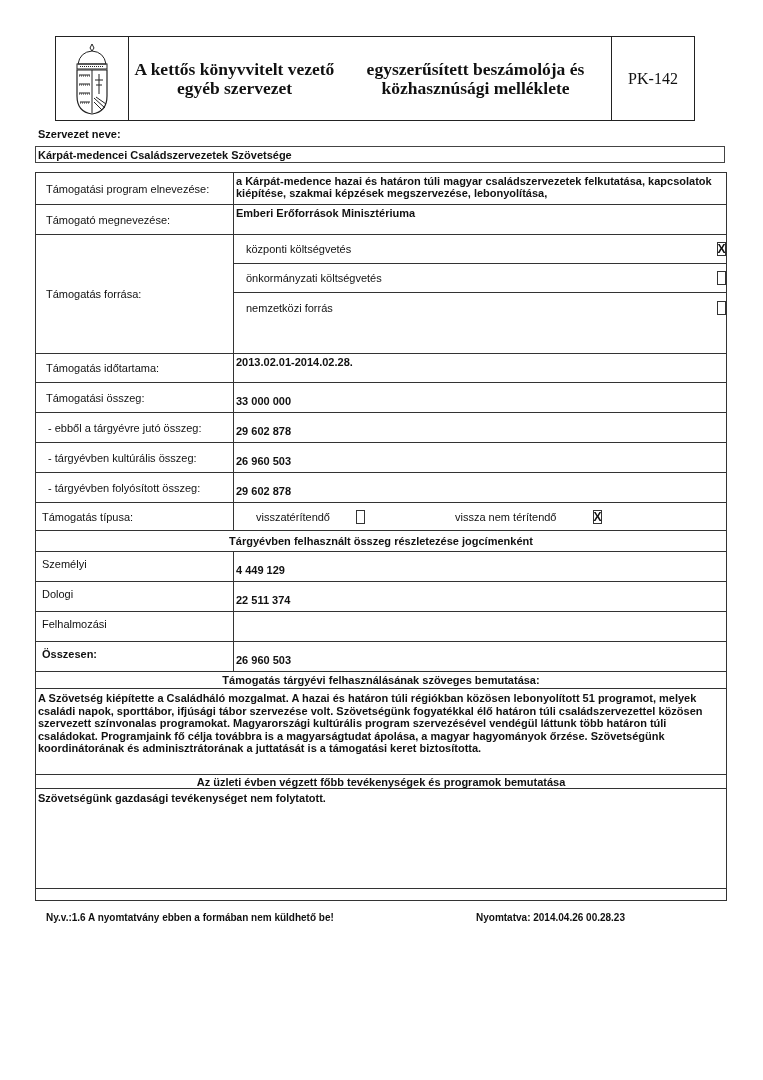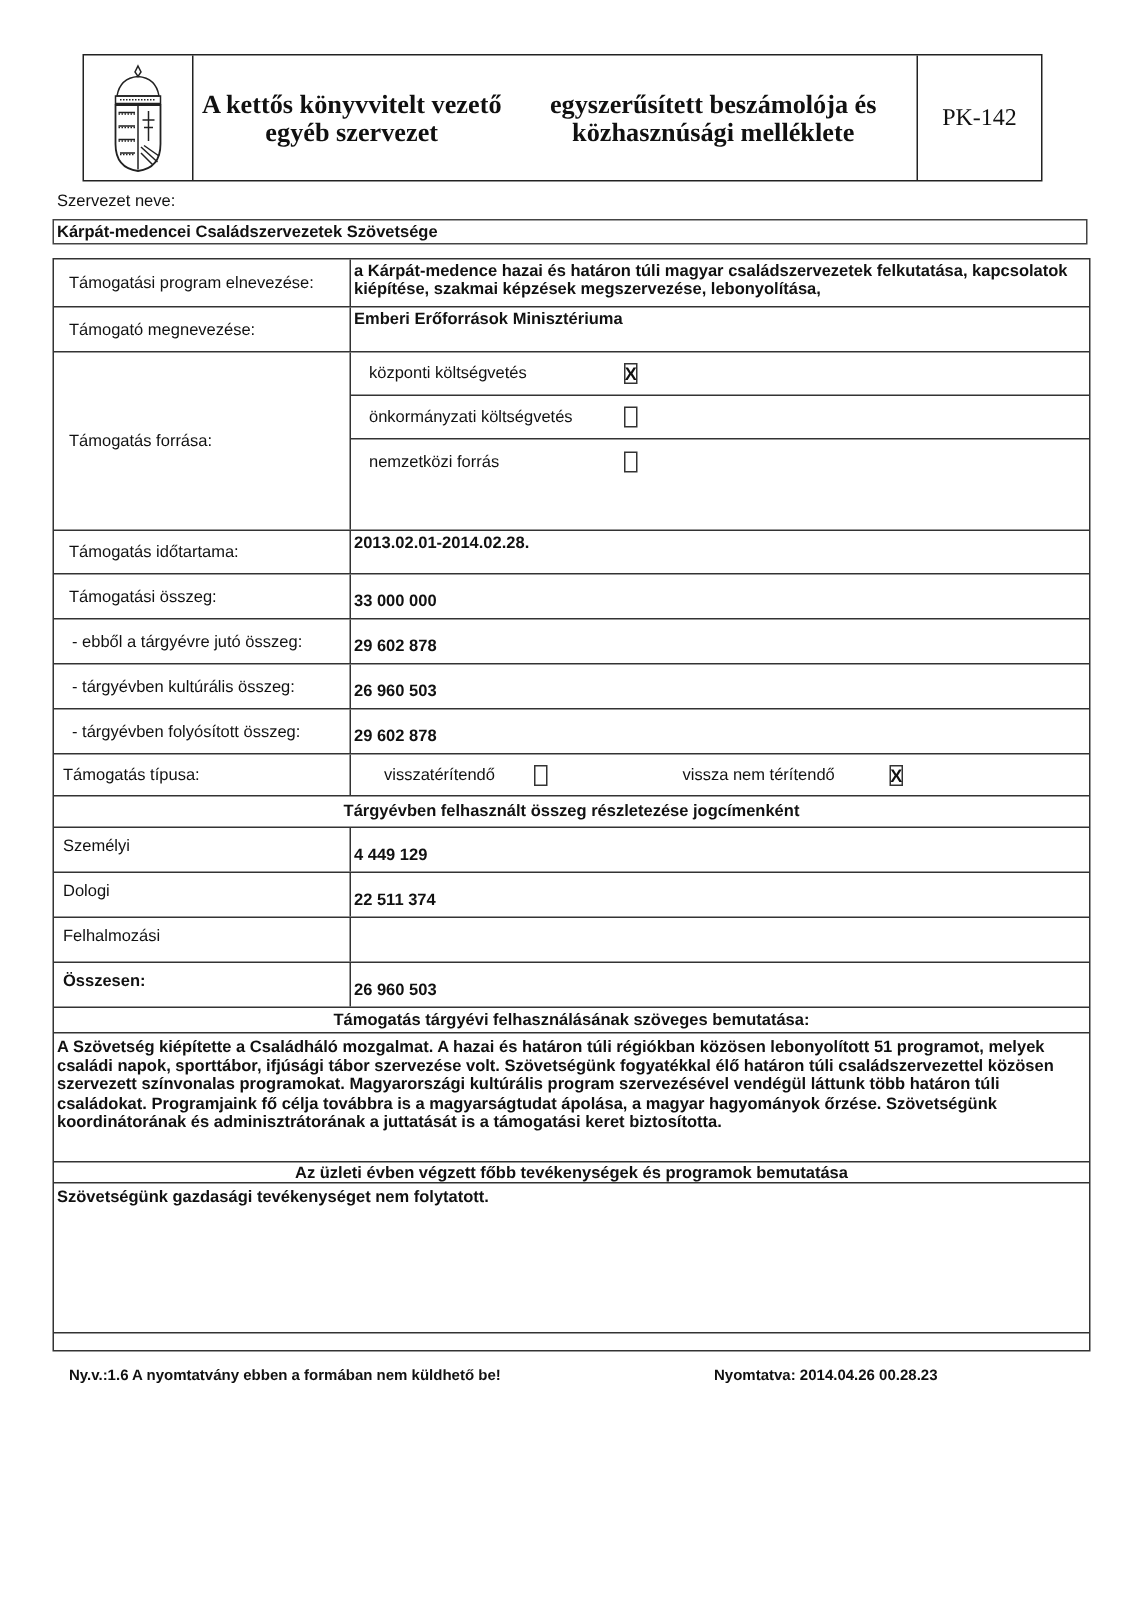--- a/index.html
+++ b/index.html
@@ -2,31 +2,31 @@
 <html><head>
 <meta charset="utf-8">
 <style>
   html, body { margin: 0; padding: 0; background: #ffffff; }
   body { width: 763px; height: 1080px; position: relative; font-family: "Liberation Sans", sans-serif; color: #111; overflow: hidden; }
   .abs { position: absolute; }
   .hdr { left: 55px; top: 36px; width: 638px; height: 83px; border: 1px solid #222; display: flex; }
   .hdr .crest { width: 72px; border-right: 1px solid #222; display: flex; align-items: center; justify-content: center; }
   .hdr .title { flex: 1; border-right: 1px solid #222; display: flex; flex-direction: row; align-items: center; justify-content: center; font-family: "Liberation Serif", serif; font-weight: bold; font-size: 17.5px; line-height: 19px; text-align: center; }
   .hdr .code { width: 82px; display: flex; align-items: center; justify-content: center; font-family: "Liberation Serif", serif; font-size: 16px; }
-  .lbl-org { left: 38px; top: 128px; font-size: 11px; font-weight: normal; }
+  .lbl-org { left: 38px; top: 128px; font-size: 11px; font-weight: bold; }
   .orgname { left: 35px; top: 146px; width: 690px; height: 17px; border: 1px solid #444; font-size: 11px; font-weight: bold; line-height: 17px; padding-left: 2px; box-sizing: border-box; }
   .grid { left: 35px; top: 172px; width: 692px; border: 1px solid #333; box-sizing: border-box; }
   .row { display: flex; border-bottom: 1px solid #333; box-sizing: border-box; }
   .row:last-child { border-bottom: none; }
   .cl { width: 198px; border-right: 1px solid #333; font-size: 11px; padding-left: 10px; box-sizing: border-box; display: flex; align-items: center; }
   .cr { flex: 1; font-size: 11px; font-weight: bold; box-sizing: border-box; padding-left: 2px; }
   .cr.top { padding-top: 2px; line-height: 12px; }
   .cr.mid { display: flex; align-items: flex-end; padding-bottom: 5px; }
   .src-list { flex: 1; }
-  .src-item { display: flex; align-items: center; height: 29px; border-bottom: 1px solid #333; font-size: 11px; padding-left: 12px; box-sizing: border-box; }
+  .src-item { display: flex; align-items: center; height: 29px; border-bottom: 1px solid #333; font-size: 11px; padding-left: 12px; box-sizing: border-box; justify-content: space-between; }
   .src-item:last-child { border-bottom: none; }
   .src-item .txt { width: 170px; }
   .cb { width: 9px; height: 14px; border: 1px solid #333; display: inline-flex; align-items: center; justify-content: center; font-size: 12px; font-weight: bold; line-height: 12px; box-sizing: border-box; }
   .full { width: 100%; text-align: center; font-size: 11px; font-weight: bold; display: flex; align-items: center; justify-content: center; }
   .textblock { font-size: 11px; font-weight: bold; line-height: 12.5px; padding: 3px 2px; box-sizing: border-box; width: 100%; }
   .foot { top: 912px; font-size: 10px; font-weight: bold; }
   .sub { padding-left: 12px; }
 </style>
 </head>
 <body>

